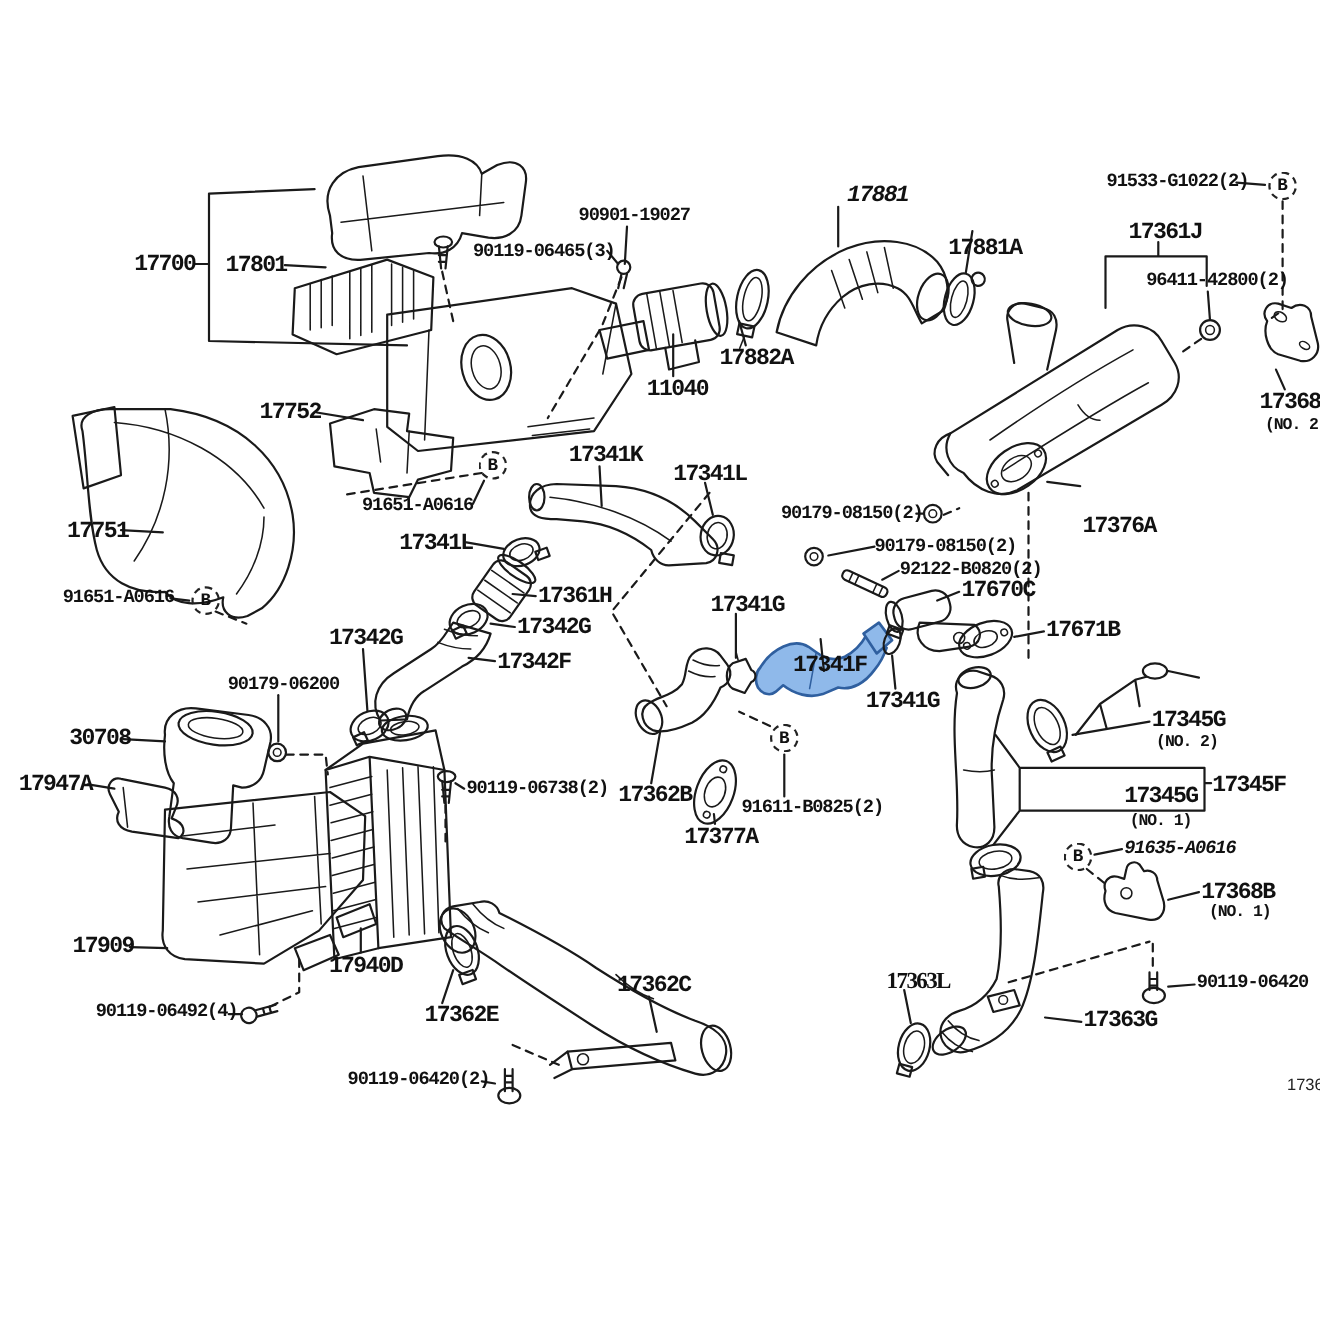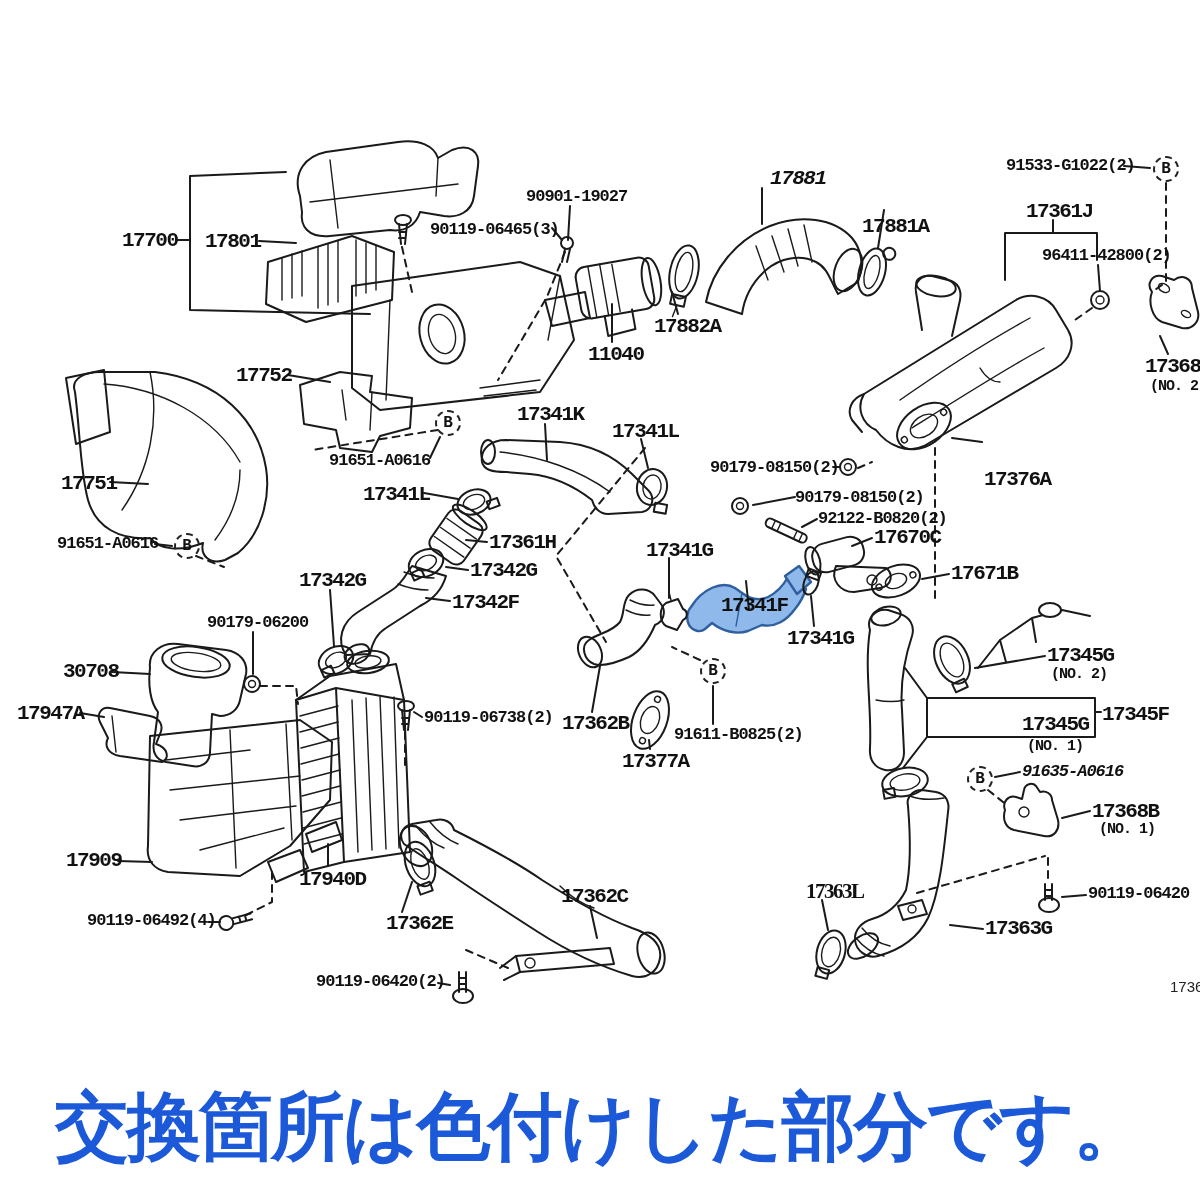--- a/index.html
+++ b/index.html
@@ -476,14 +476,13 @@
   <div id="bmarks-layer">
       <div class="bmark" style="left: 1153px; top: 156px;">B</div>
       <div class="bmark" style="left: 435px; top: 410px;">B</div>
       <div class="bmark" style="left: 174px; top: 533px;">B</div>
       <div class="bmark" style="left: 700px; top: 658px;">B</div>
       <div class="bmark" style="left: 967px; top: 766px;">B</div>
     </div>
 
   <div class="corner" style="left:1170px;top:978px;">1736</div>
 
-  <div class="banner">交換箇所は色付けした部分です。</div>
 </div>
 
 </body></html>

